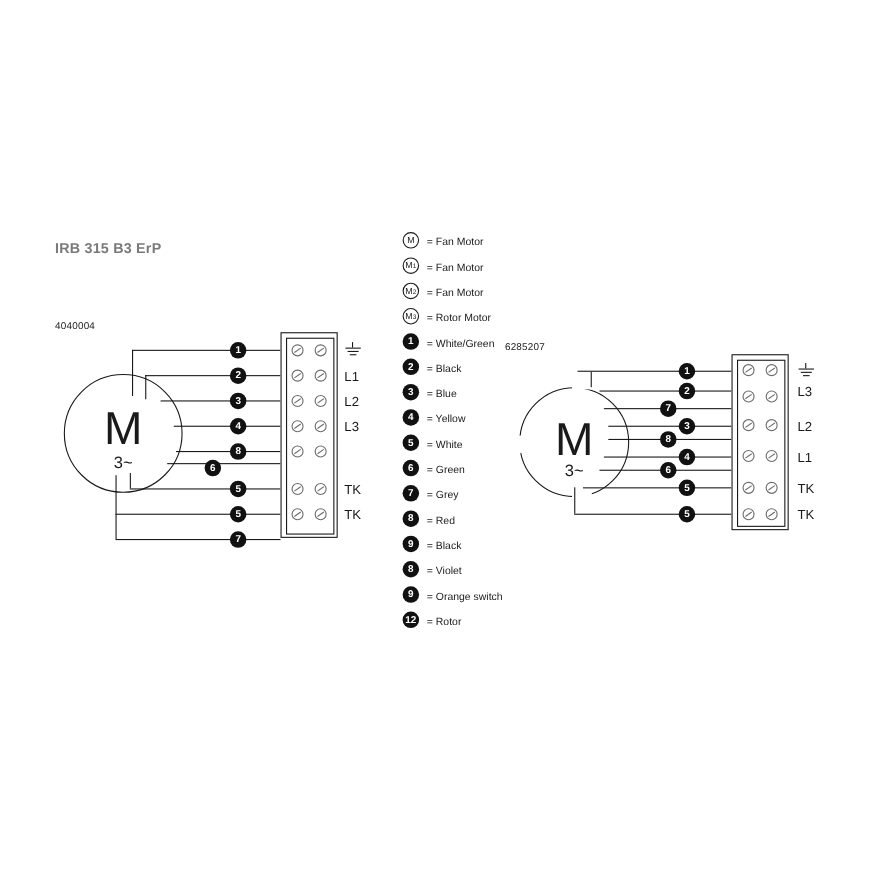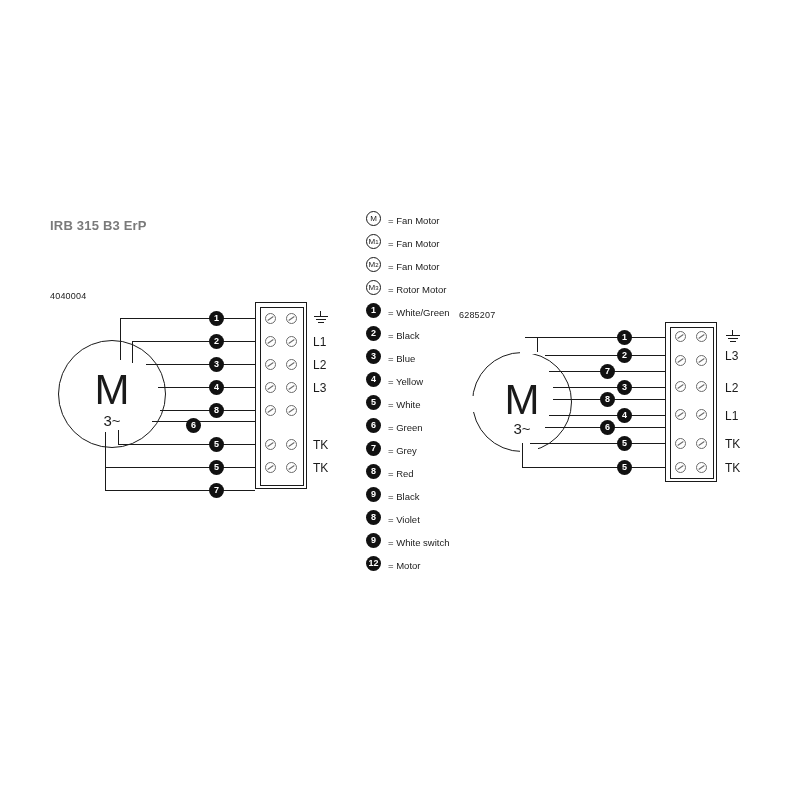--- a/index.html
+++ b/index.html
@@ -404,22 +404,22 @@
     <div class="legend-row">
       <div class="legend-badge">9</div>
       <div class="legend-text">= Black</div>
     </div>
     <div class="legend-row">
       <div class="legend-badge">8</div>
       <div class="legend-text">= Violet</div>
     </div>
     <div class="legend-row">
       <div class="legend-badge">9</div>
-      <div class="legend-text">= White switch</div>
+      <div class="legend-text">= Orange switch</div>
     </div>
     <div class="legend-row">
       <div class="legend-badge">12</div>
-      <div class="legend-text">= Motor</div>
+      <div class="legend-text">= Rotor</div>
     </div>
 
   </div>
 
 </div>
 
 </body></html>

